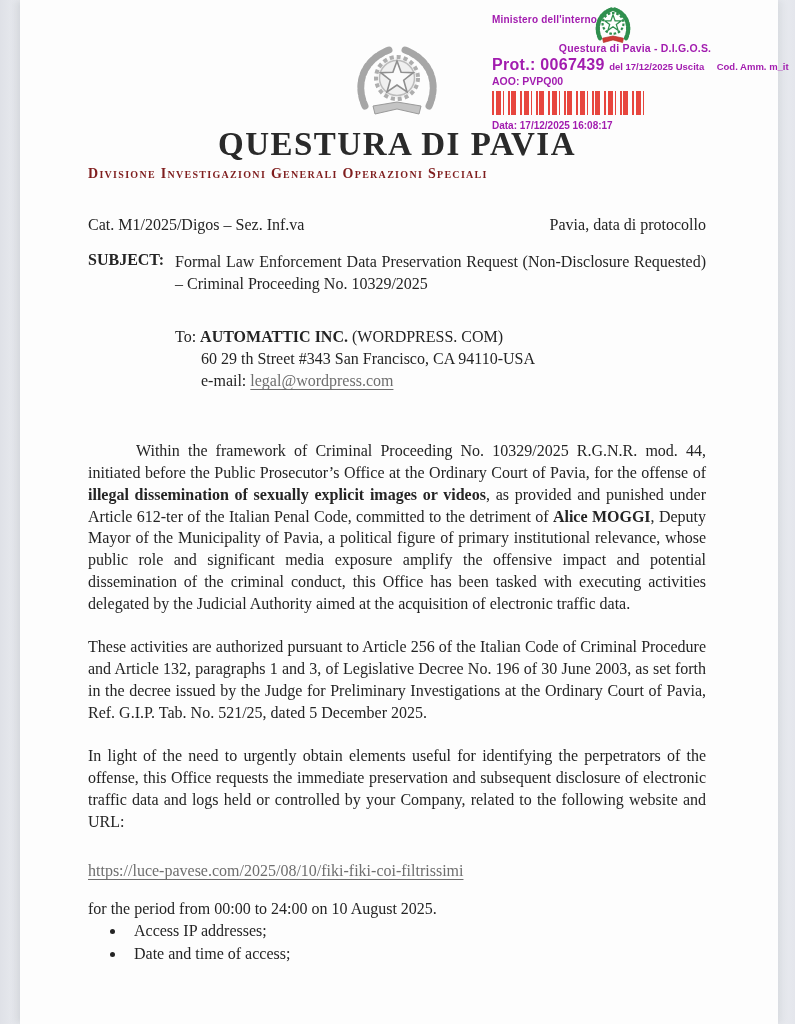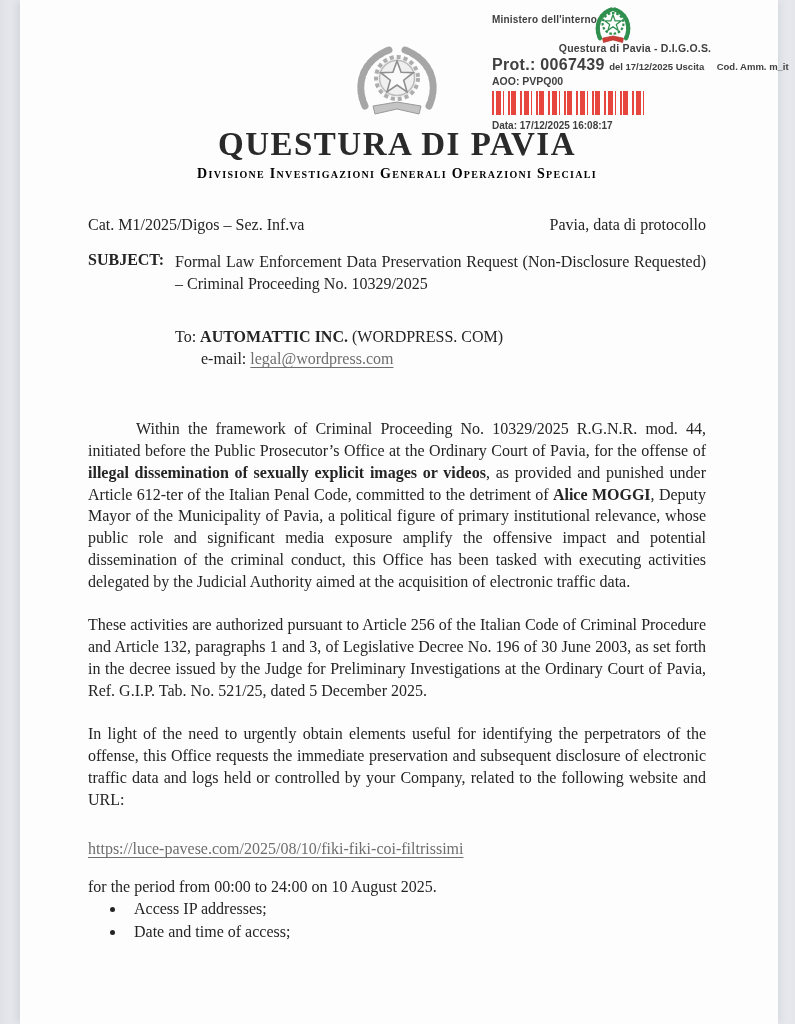--- a/index.html
+++ b/index.html
@@ -15,21 +15,21 @@
     position:absolute; left:20px; top:0; width:758px; height:1024px;
     background:#fdfdfd;
     box-shadow: -4px 0 7px rgba(40,45,60,0.10), 4px 0 7px rgba(40,45,60,0.08);
   }
   .content { position:relative; width:100%; height:100%; padding:0 72px 0 68px; }
 
   
   .stamp {
     position:absolute; left:472px; top:6px; width:286px;
     font-family:"Liberation Sans","DejaVu Sans",sans-serif;
-    color:#404040; line-height:1.15;
+    color:#a21caf; line-height:1.15;
   }
   .stamp .ministry { font-size:10px; font-weight:bold; letter-spacing:.2px; padding-top:8px; }
   .stamp .mini-emblem { position:absolute; left:100px; top:0; }
   .stamp .office { font-size:10.5px; font-weight:bold; margin-top:16px; letter-spacing:.2px;text-align:center; }
   .stamp .prot-row { margin-top:2px; white-space:nowrap; }
   .stamp .prot-num { font-size:16px; font-weight:bold; letter-spacing:.3px; }
   .stamp .prot-date { font-size:9.5px; font-weight:bold; }
   .stamp .prot-code { font-size:9.5px; font-weight:bold; margin-left:8px; }
   .stamp .aoo { font-size:10.5px; font-weight:bold; margin-top:1px; }
   .stamp .barcode {
@@ -46,22 +46,22 @@
     background:#fdfdfd; font-size:10px; font-weight:bold; padding:0 3px 0 0;
   }
 
   
   .emblem-wrap { padding-top:44px; text-align:center; }
   .doc-title {
     text-align:center; font-size:33px; letter-spacing:1.5px;
     color:#2a2a2a; margin-top:2px; font-weight:bold;
   }
   .doc-subtitle {
-    text-align:center; font-size:14px; font-weight:bold;
-    font-variant: small-caps; letter-spacing:1.3px; color:#000000; margin-top:3px;
+    text-align:left; font-size:14px; font-weight:bold;
+    font-variant: small-caps; letter-spacing:1.3px; color:#7f1d1d; margin-top:3px;
   }
 
   
   .meta-row { display:flex; justify-content:space-between; margin-top:34px; font-size:16px; }
 
   
   .subject-row { display:flex; margin-top:17px; }
   .subject-label { font-weight:bold; width:87px; flex:0 0 87px; font-size:16px; }
   .subject-text { flex:1; text-align:justify; font-size:16px; line-height:1.35; }
 
@@ -131,20 +131,21 @@
       <span>Pavia, data di protocollo</span>
     </div>
 
     <div class="subject-row">
       <span class="subject-label">SUBJECT:</span>
       <span class="subject-text">Formal Law Enforcement Data Preservation Request (Non-Disclosure Requested) – Criminal Proceeding No. 10329/2025</span>
     </div>
 
     <div class="to-block">
       <div class="to-first"><span>To: </span><span class="to-name">AUTOMATTIC INC.</span><span> (WORDPRESS. COM)</span></div>
+      <div class="to-indent">60 29 th Street #343 San Francisco, CA 94110-USA</div>
       <div class="to-indent"><span>e-mail: </span><a class="doc-link">legal@wordpress.com</a></div>
     </div>
 
     <p class="para first"><span>Within the framework of Criminal Proceeding No. 10329/2025 R.G.N.R. mod. 44, initiated before the Public Prosecutor’s Office at the Ordinary Court of Pavia, for the offense of </span><span class="bold">illegal dissemination of sexually explicit images or videos</span><span>, as provided and punished under Article 612-ter of the Italian Penal Code, committed to the detriment of </span><span class="bold">Alice MOGGI</span><span>, Deputy Mayor of the Municipality of Pavia, a political figure of primary institutional relevance, whose public role and significant media exposure amplify the offensive impact and potential dissemination of the criminal conduct, this Office has been tasked with executing activities delegated by the Judicial Authority aimed at the acquisition of electronic traffic data.</span></p>
 
     <p class="para">These activities are authorized pursuant to Article 256 of the Italian Code of Criminal Procedure and Article 132, paragraphs 1 and 3, of Legislative Decree No. 196 of 30 June 2003, as set forth in the decree issued by the Judge for Preliminary Investigations at the Ordinary Court of Pavia, Ref. G.I.P. Tab. No. 521/25, dated 5 December 2025.</p>
 
     <p class="para">In light of the need to urgently obtain elements useful for identifying the perpetrators of the offense, this Office requests the immediate preservation and subsequent disclosure of electronic traffic data and logs held or controlled by your Company, related to the following website and URL:</p>
 
     <div class="url-line"><a class="doc-link">https://luce-pavese.com/2025/08/10/fiki-fiki-coi-filtrissimi</a></div>

